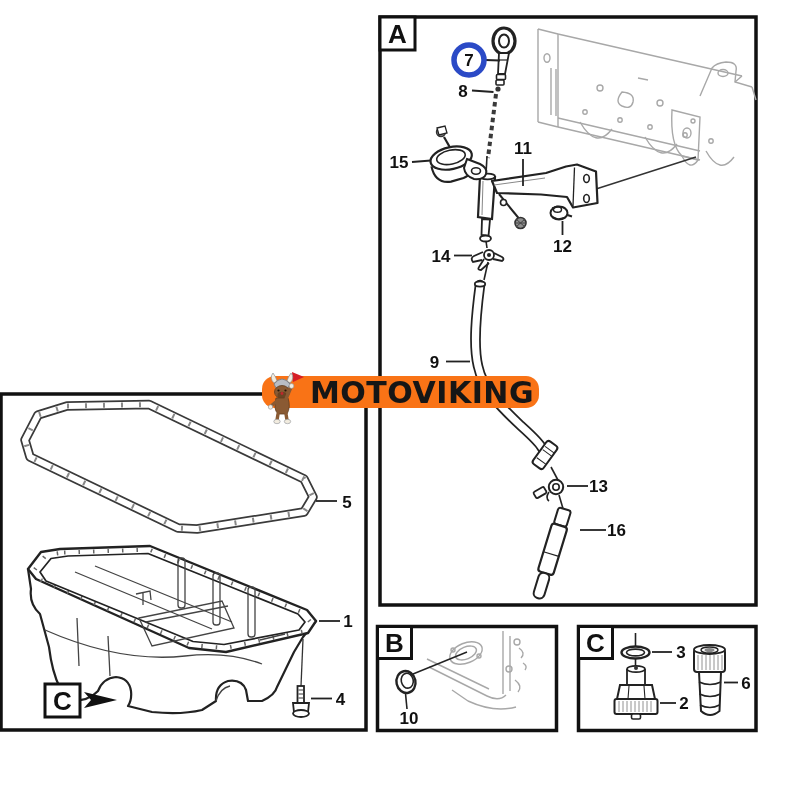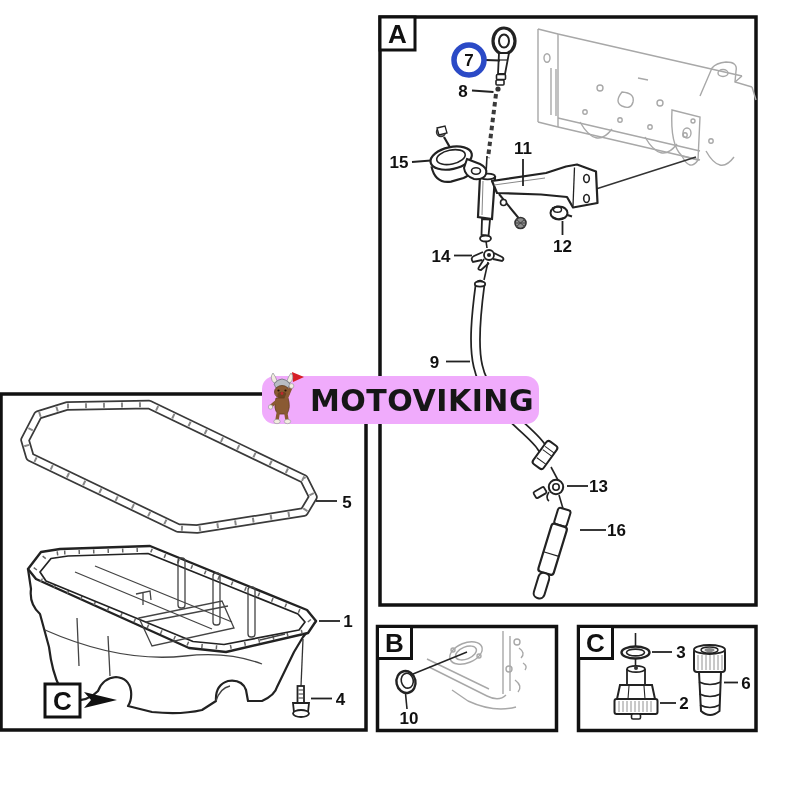--- a/index.html
+++ b/index.html
@@ -10,21 +10,21 @@
   .frame{fill:none;stroke:#111;stroke-width:3.5;}
   .labelbox{fill:#fff;stroke:#111;stroke-width:3;}
   .lbl{font-size:26px;font-weight:bold;fill:#111;text-anchor:middle;}
   .num{font-size:17px;font-weight:bold;fill:#111;text-anchor:middle;}
   .leader{stroke:#222;stroke-width:1.8;fill:none;}
   .ln{stroke:#222;fill:none;}
   .w{fill:#fff;}
   .faint{stroke:#a8a8a8;fill:none;stroke-width:1.4;}
   .thin{stroke-width:1.3;stroke:#444;fill:none;}
   
-  .pill{position:absolute;left:262px;top:376px;width:277px;height:48px;background:#f0abfc;
+  .pill{position:absolute;left:262px;top:376px;width:277px;height:32px;background:#f97316;
         border-radius:13px;z-index:10;}
   .brand{position:absolute;left:48px;top:50%;transform:translateY(-50%);
          font-size:30px;font-weight:800;letter-spacing:.5px;color:#161616;
          font-family:"DejaVu Sans","Liberation Sans",sans-serif;white-space:nowrap;}
   .mascot{position:absolute;left:2px;top:-7px;width:46px;height:56px;}
 </style>
 </head>
 <body>
 
 <div class="stage">

